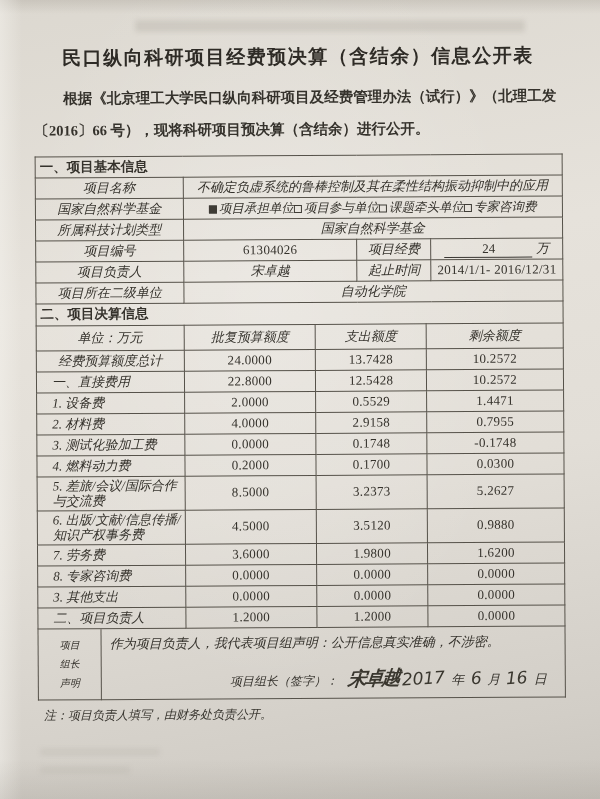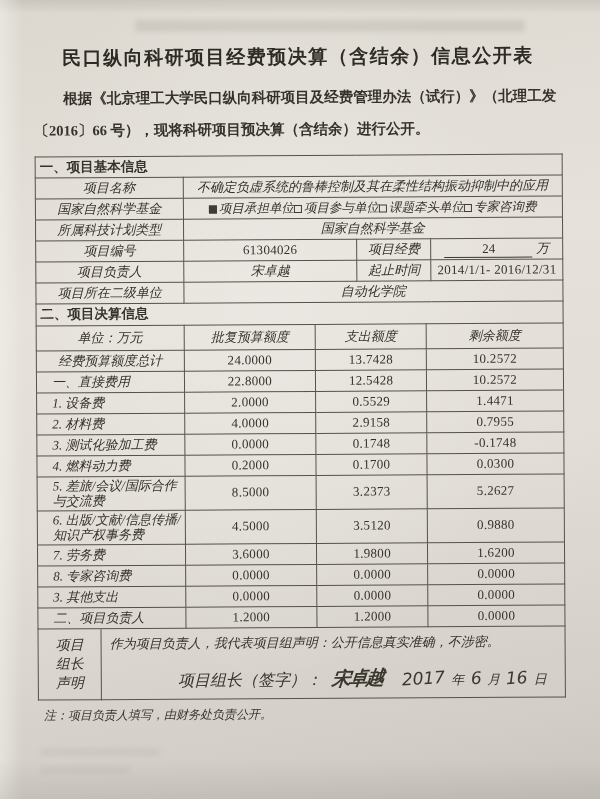--- a/index.html
+++ b/index.html
@@ -63,25 +63,25 @@
   }
   .checkbox {
     display:inline-block; width:8px; height:8px; border:1px solid #3f3c36;
     margin:0 2px 0 0; vertical-align:-1px; background:transparent;
   }
   .checkbox.checked { background:#3f3c36; }
   .role-opts { font-size:12.5px; letter-spacing:0; }
 
   
   .decl-label { width:64px; }
-  .decl-label div { line-height:19px; font-style:italic; font-size:14px; }
+  .decl-label div { line-height:19px; font-style:italic; font-size:10px; }
   .decl-cell { text-align:left; vertical-align:top; padding:6px 8px; white-space:normal; height:68px; }
   .decl-statement { font-style:italic; font-size:13px; }
   .sign-line { margin-top:14px; display:flex; align-items:baseline; }
-  .sign-label { font-style:italic; font-size:16px; margin-left:68px; }
+  .sign-label { font-style:italic; font-size:12px; margin-left:120px; }
   .signature {
     font-family:"DejaVu Sans", sans-serif; font-style:italic; font-weight:bold;
     font-size:19px; color:#3a372f; transform:rotate(-2deg) skewX(-8deg);
     display:inline-block; margin-left:10px; letter-spacing:-2px;
   }
   .date-group { margin-left:auto; margin-right:10px; display:flex; align-items:baseline; gap:6px; }
   .hand {
     font-family:"DejaVu Sans", sans-serif; font-style:italic; font-size:17px;
     color:#3a372f; transform:rotate(-3deg); display:inline-block;
   }

